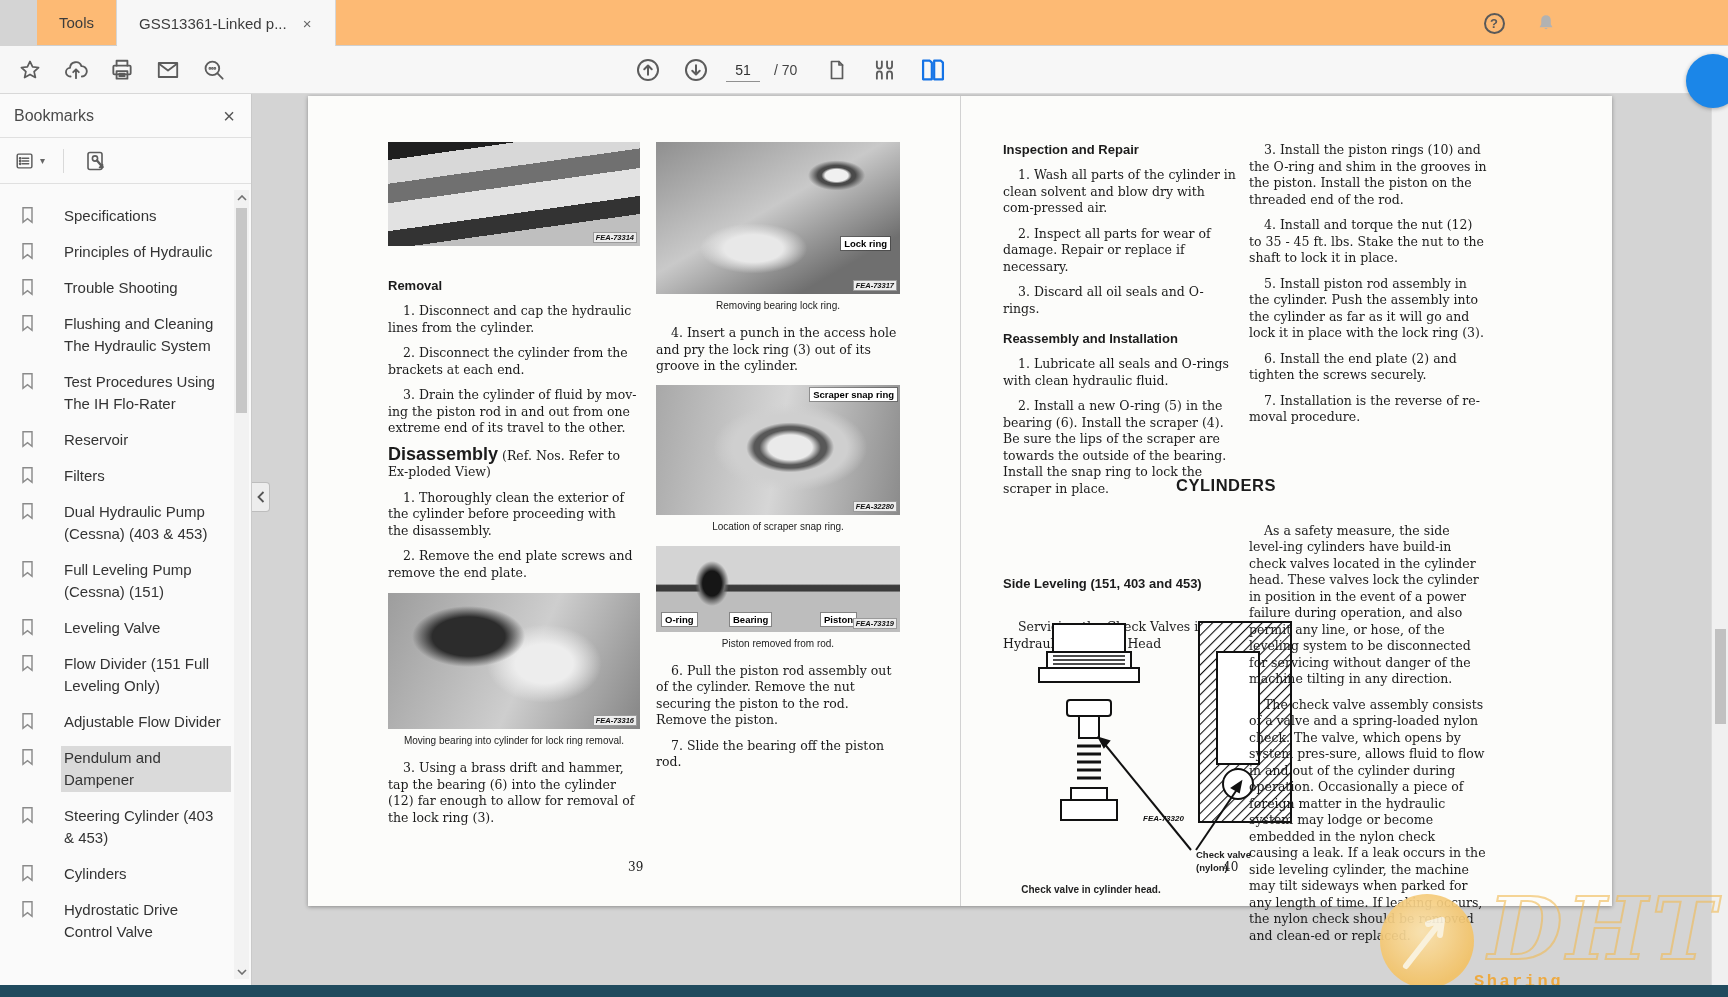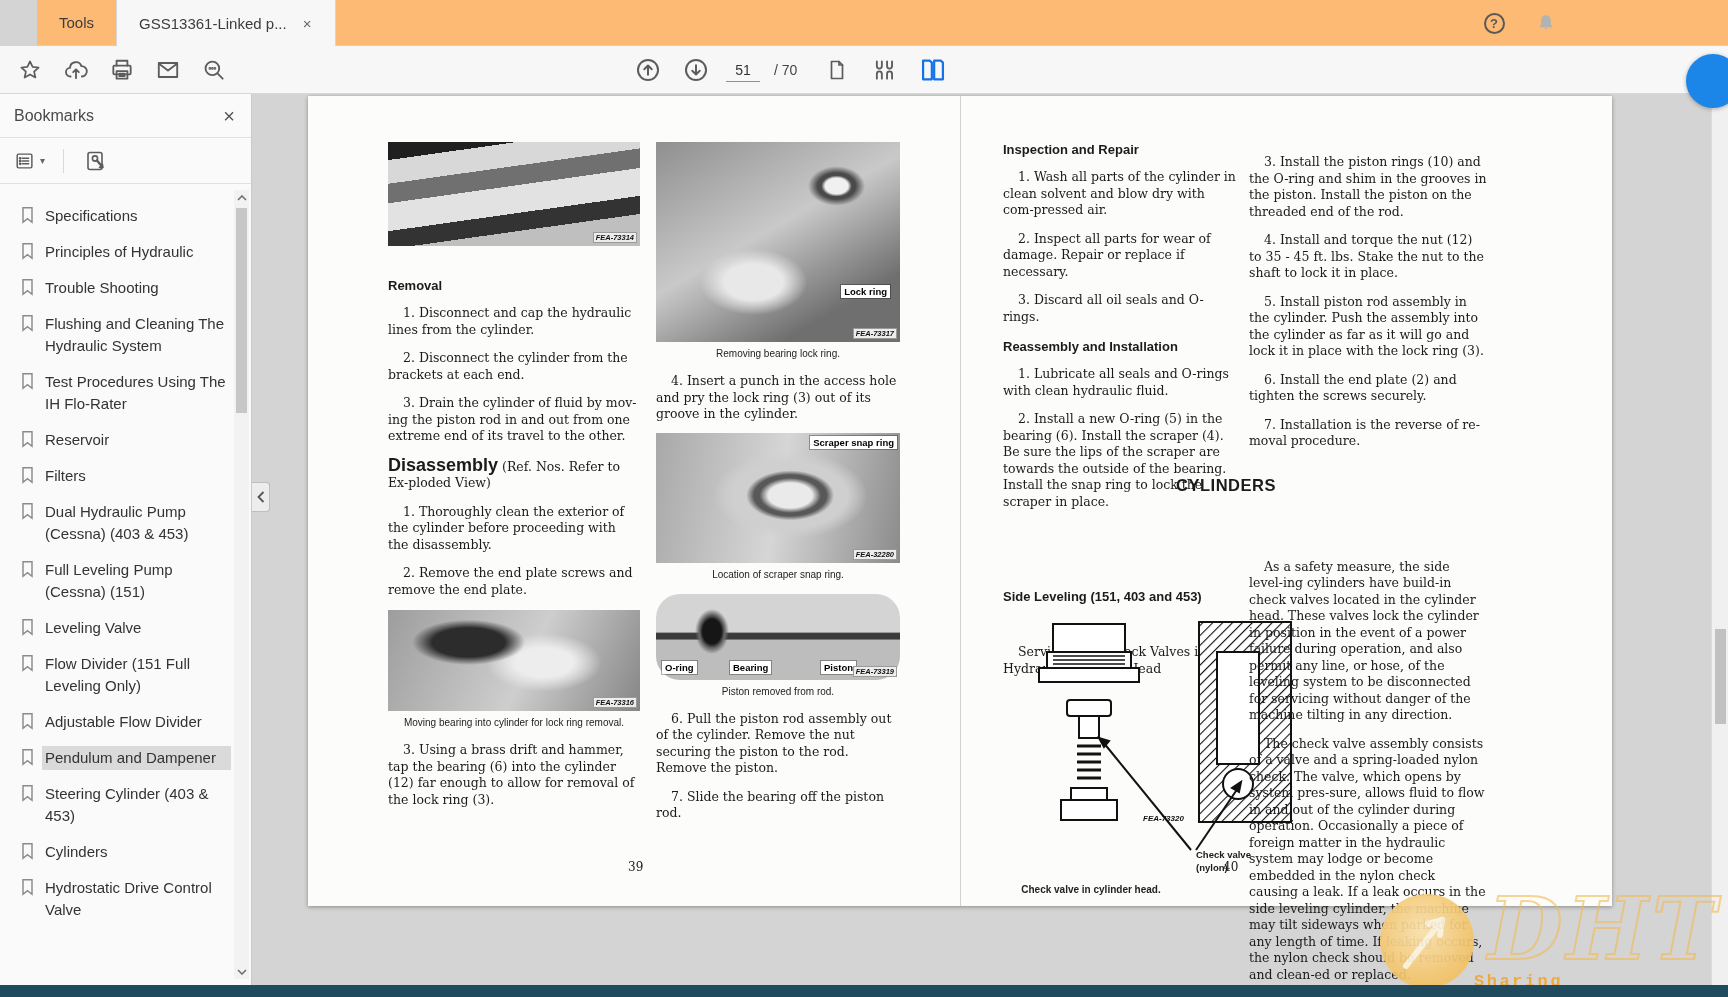--- a/index.html
+++ b/index.html
@@ -33,21 +33,21 @@
   
   .sidebar { width:252px; background:#fafafa; border-right:1px solid #c9c9c9; position:relative; flex:0 0 auto; }
   .bm-header { height:44px; display:flex; align-items:center; justify-content:space-between; padding:0 16px 0 14px; border-bottom:1px solid #e0e0e0; }
   .bm-title { font-size:16px; color:#4a4a4a; }
   .bm-x { font-size:20px; color:#555; line-height:1; }
   .bm-tools { height:46px; display:flex; align-items:center; padding:0 10px; gap:8px; border-bottom:1px solid #e0e0e0; }
   .bm-tools svg { stroke:#5c5c5c; fill:none; stroke-width:1.6; }
   .bm-caret { font-size:10px; color:#666; }
   .bm-sep { width:1px; height:24px; background:#d9d9d9; margin:0 6px; }
   .bm-list { padding:14px 20px 10px 20px; }
-  .bm-item { display:flex; gap:7px; padding:6px 0; align-items:flex-start; }
+  .bm-item { display:flex; gap:26px; padding:6px 0; align-items:flex-start; }
   .bm-glyph { flex:0 0 auto; margin-top:2px; }
   .bm-glyph svg { stroke:#8a8a8a; fill:none; stroke-width:1.6; }
   .bm-label { flex:1; font-size:15px; line-height:22px; color:#333; padding:1px 4px 1px 3px; }
   .bm-item.sel .bm-label { background:#dadada; }
   .bm-scroll { position:absolute; top:96px; right:2px; bottom:6px; width:15px; background:#f2f2f2; }
   .bm-scroll .arr { position:absolute; left:0; width:15px; height:15px; display:flex; align-items:center; justify-content:center; }
   .bm-scroll .arr svg { stroke:#707070; fill:none; stroke-width:1.6; }
   .bm-scroll .arr.up { top:0; } .bm-scroll .arr.down { bottom:0; }
   .bm-thumb { position:absolute; left:2px; top:18px; width:11px; height:205px; background:#c7c7c7; }
 
@@ -63,40 +63,40 @@
   .pages { position:absolute; left:56px; top:2px; display:flex; box-shadow:0 1px 4px rgba(0,0,0,.35); }
   .page { width:652px; height:810px; background:#fcfcfa; position:relative; color:#1b1b1b; font-family:"DejaVu Serif",serif; }
   .page + .page { border-left:1px solid #d2d2d2; }
 
   .col { position:absolute; top:46px; }
   .p39 .c1 { left:80px;  width:252px; }
   .p39 .c2 { left:348px; width:244px; }
   .p40 .c1 { left:42px;  width:236px; }
   .p40 .c2 { left:288px; width:238px; }
 
-  .p { font-size:12.5px; line-height:16.5px; margin:12px 0 9px; text-indent:15px; }
+  .p { font-size:12.5px; line-height:16.5px; margin:0 0 9px; text-indent:15px; }
   .p.noind { text-indent:0; }
   .h { font-family:"Liberation Sans",sans-serif; font-weight:bold; font-size:13px; line-height:15px; margin:14px 0 10px; }
   .h.first { margin-top:0; }
   .hin { font-family:"Liberation Sans",sans-serif; font-weight:bold; font-size:18px; }
   .cap { font-family:"Liberation Sans",sans-serif; font-size:10px; text-align:center; text-indent:0; margin:5px 0 14px; color:#222; }
   .spacer56 { height:56px; } .spacer88 { height:88px; } .spacer18 { height:18px; }
   .h-cyl { position:absolute; left:110px; top:380px; width:310px; text-align:center; font-family:"Liberation Sans",sans-serif; font-weight:bold; font-size:16.5px; letter-spacing:.5px; }
   .pagenum { position:absolute; top:764px; font-size:12px; }
   .p39 .pagenum { left:320px; } .p40 .pagenum { left:262px; }
 
   
   .photo { position:relative; margin:0 0 6px; }
   .fea { position:absolute; right:3px; bottom:3px; font:italic bold 7.5px "Liberation Sans",sans-serif; background:#ededed; color:#111; padding:0 2px; border:1px solid #9a9a9a; }
   .chip { position:absolute; background:#fff; color:#000; font:bold 9.5px/13px "Liberation Sans",sans-serif; padding:0 3px; box-shadow:0 0 0 1px rgba(0,0,0,.3); }
   .ph-machine { height:104px; background:linear-gradient(172deg,#1f1f1f 0 13%,#d8d8d8 13% 30%,#707070 30% 44%,#e2e2e2 44% 64%,#333 64% 77%,#bfbfbf 77% 100%); }
-  .ph-hammer { height:101px; background:radial-gradient(closest-side at 32% 32%,#2c2c2c 0 45%,rgba(0,0,0,0) 70%),radial-gradient(closest-side at 62% 52%,#ededed 0 30%,rgba(0,0,0,0) 60%),linear-gradient(115deg,#9d9d9d,#cecece 55%,#858585); }
-  .ph-lockring { height:200px; background:radial-gradient(closest-side at 74% 22%,#f0f0f0 0 18%,#4a4a4a 24% 30%,rgba(0,0,0,0) 45%),radial-gradient(closest-side at 40% 70%,#e8e8e8 0 30%,rgba(0,0,0,0) 55%),linear-gradient(150deg,#8f8f8f,#c9c9c9 45%,#6f6f6f 80%); }
+  .ph-hammer { height:136px; background:radial-gradient(closest-side at 32% 32%,#2c2c2c 0 45%,rgba(0,0,0,0) 70%),radial-gradient(closest-side at 62% 52%,#ededed 0 30%,rgba(0,0,0,0) 60%),linear-gradient(115deg,#9d9d9d,#cecece 55%,#858585); }
+  .ph-lockring { height:152px; background:radial-gradient(closest-side at 74% 22%,#f0f0f0 0 18%,#4a4a4a 24% 30%,rgba(0,0,0,0) 45%),radial-gradient(closest-side at 40% 70%,#e8e8e8 0 30%,rgba(0,0,0,0) 55%),linear-gradient(150deg,#8f8f8f,#c9c9c9 45%,#6f6f6f 80%); }
   .ph-scraper { height:130px; background:radial-gradient(closest-side at 55% 48%,#eaeaea 0 20%,#585858 28% 33%,#cfcfcf 40% 52%,rgba(0,0,0,0) 70%),linear-gradient(100deg,#a8a8a8,#d6d6d6 50%,#8b8b8b); }
-  .ph-rod { height:86px; background:linear-gradient(180deg,#d4d4d4 0 44%,#3a3a3a 46% 52%,#bdbdbd 54% 100%);border-radius:24px; }
+  .ph-rod { height:86px; background:linear-gradient(180deg,#d4d4d4 0 44%,#3a3a3a 46% 52%,#bdbdbd 54% 100%); }
   .ph-rod .hub { position:absolute; left:16%; top:18%; width:14%; height:52%; background:radial-gradient(closest-side,#161616 0 55%,#6a6a6a 75%,rgba(0,0,0,0)); }
 
   
   .fig40 { position:absolute; left:30px; top:520px; width:310px; }
   .cv-svg { display:block; }
   .cv-label { position:absolute; left:205px; top:232px; width:82px; font:bold 9.5px/13px "Liberation Sans",sans-serif; }
   .cv-fea { position:absolute; left:152px; top:198px; font:italic bold 8px "Liberation Sans",sans-serif; color:#111; }
   .fig40 .cap { width:200px; margin:8px 0 0 0; font-weight:bold; }
 
   

